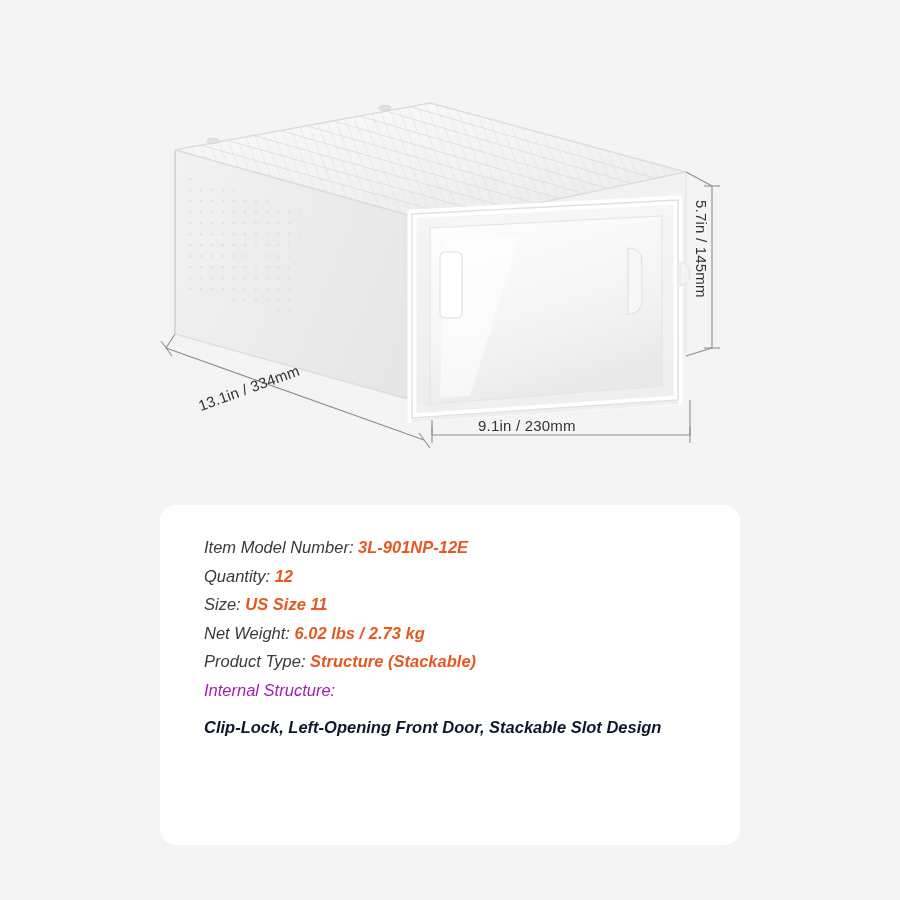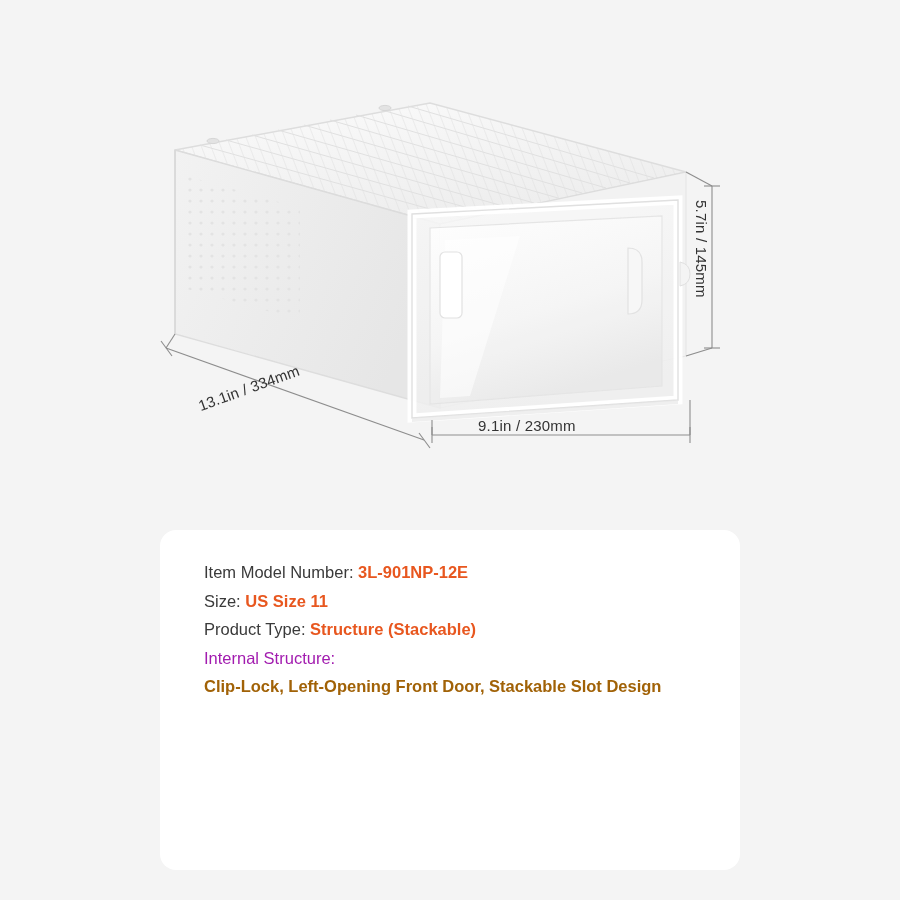--- a/index.html
+++ b/index.html
@@ -56,25 +56,26 @@
     left: 710px;
     top: 200px;
     transform: rotate(90deg);
     transform-origin: left top;
   }
 
   
   .spec-card {
     position: absolute;
     left: 160px;
-    top: 530px;
+    top: 505px;
     width: 580px;
     height: 340px;
     background: #ffffff;
     border-radius: 16px;
+    font-style: italic;
   }
   .spec-list {
     position: absolute;
     left: 44px;
     top: 28px;
     right: 20px;
   }
   .spec-row {
     font-size: 16.5px;
     line-height: 28.5px;
@@ -87,23 +88,23 @@
   .spec-value {
     color: #e8571f;
     font-weight: bold;
   }
   .spec-row.structure-head {
     color: #a21caf;
   }
   .spec-structure-value {
     font-size: 16.5px;
     line-height: 28.5px;
-    color: #a16207;
+    color: #0f172a;
     font-weight: bold;
-    margin-top: 0;
+    margin-top: 9px;
     white-space: nowrap;
   }
 </style>
 </head>
 <body>
 
 <div class="page">
 
   <div class="illustration">
 
@@ -206,28 +207,36 @@
   </div>
 
   <div class="spec-card">
     <div class="spec-list">
 
       <div class="spec-row">
         <span class="spec-label">Item Model Number:</span>
         <span class="spec-value">3L-901NP-12E</span>
       </div>
 
+      <div class="spec-row">
+        <span class="spec-label">Quantity:</span>
+        <span class="spec-value">12</span>
+      </div>
 
       <div class="spec-row">
         <span class="spec-label">Size:</span>
         <span class="spec-value">US Size 11</span>
       </div>
 
 
 
+      <div class="spec-row">
+        <span class="spec-label">Net Weight:</span>
+        <span class="spec-value">6.02 lbs / 2.73 kg</span>
+      </div>
 
       <div class="spec-row">
         <span class="spec-label">Product Type:</span>
         <span class="spec-value">Structure (Stackable)</span>
       </div>
 
 
       <div class="spec-row structure-head">Internal Structure:</div>
 
       <div class="spec-structure-value">Clip-Lock, Left-Opening Front Door, Stackable Slot Design</div>

